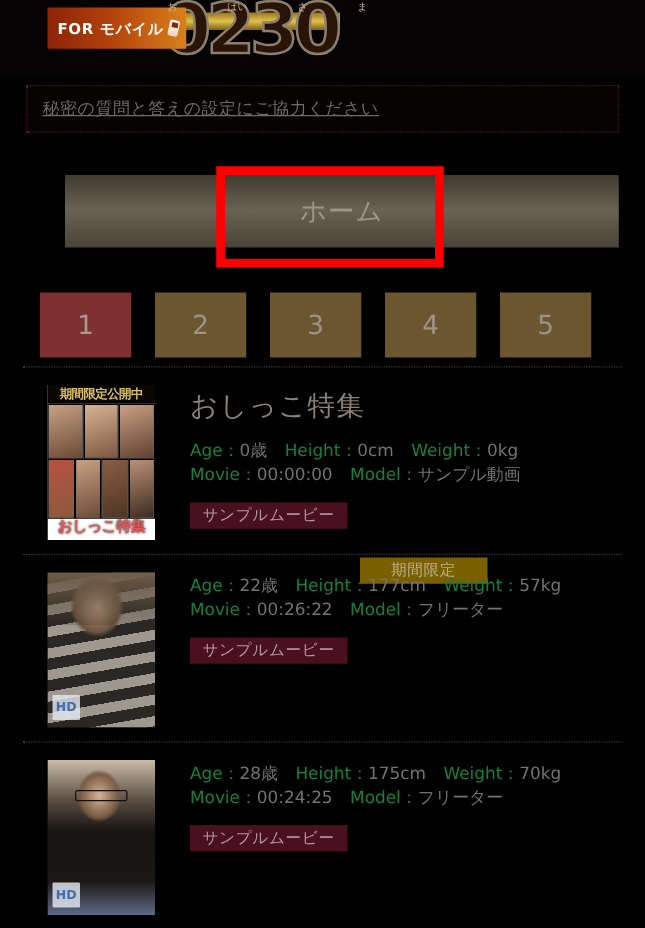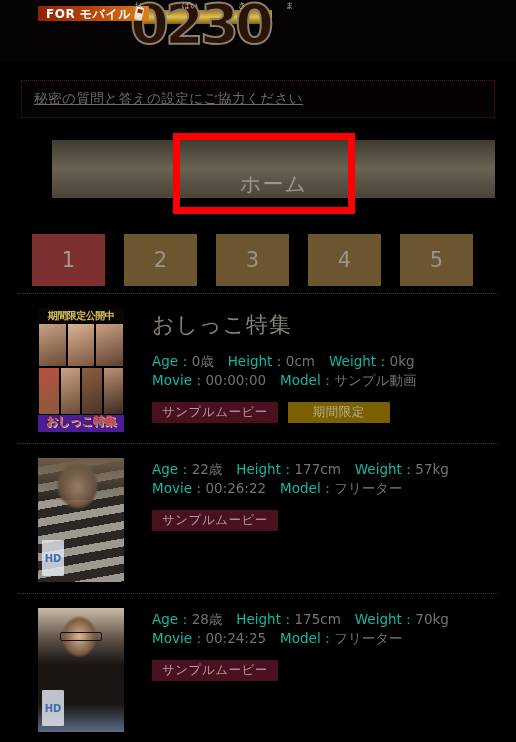--- a/index.html
+++ b/index.html
@@ -26,21 +26,21 @@
     position: absolute;
     left: 22px;
     top: 2px;
     width: 270px;
     height: 58px;
   }
   .for-badge {
     position: absolute;
     left: 16px;
     top: 4px;
-    height: 15px;
+    height: 33px;
     padding: 0 6px 0 8px;
     display: flex;
     align-items: center;
     background: linear-gradient(90deg, #8d2408 0%, #b4410c 45%, #d8801a 100%);
     color: #ffffff;
     font-size: 12px;
     font-weight: bold;
     letter-spacing: 0.5px;
     line-height: 1;
     z-index: 3;
@@ -123,21 +123,21 @@
     height: 14px;
     background: linear-gradient(180deg, #a67c18 0%, #e8cc53 50%, #8a6310 100%);
     z-index: 0;
     opacity: 0.95;
   }
 
   
   .notice {
     position: absolute;
     left: 21px;
-    top: 80px;
+    top: 68px;
     width: 474px;
     height: 38px;
     box-sizing: border-box;
     border: 1px dotted #5c1410;
     display: flex;
     align-items: center;
     padding-left: 12px;
     background: #050202;
   }
   .notice-link {
@@ -153,21 +153,21 @@
     position: absolute;
     left: 21px;
     top: 140px;
     width: 474px;
     height: 58px;
     display: flex;
   }
   .tab {
     flex: 1;
     display: flex;
-    align-items: flex-end;
+    align-items: center;
     justify-content: center;
     font-size: 21px;
     letter-spacing: 1px;
     background: linear-gradient(180deg, #3f3b2f 0%, #6a6253 48%, #4a4437 100%);
     color: #9d968a;
     cursor: pointer;
     position: relative;
     margin-left: 31px;
   }
   .tab.active {
@@ -244,21 +244,21 @@
     width: 86px;
     height: 124px;
     overflow: hidden;
     background: #120d0a;
     cursor: pointer;
   }
   
   .collage {
     width: 100%;
     height: 100%;
-    background: #4c1d95;
+    background: #ffffff;
     position: relative;
   }
   .collage-head {
     height: 15px;
     font-size: 10px;
     color: #d8c060;
     font-weight: bold;
     text-align: center;
     line-height: 15px;
     background: #090502;
@@ -334,21 +334,21 @@
     height: 9px;
     border: 1.5px solid #15100c;
     border-radius: 2px;
     box-sizing: border-box;
   }
   .hd-badge {
     position: absolute;
     left: 4px;
     bottom: 6px;
     width: 22px;
-    height: 36px;
+    height: 20px;
     background: rgba(228,232,240,0.82);
     color: #3f6fb0;
     font-size: 10px;
     font-weight: bold;
     display: flex;
     align-items: center;
     justify-content: center;
     border-radius: 1px;
   }
 
@@ -364,39 +364,39 @@
     letter-spacing: 1px;
     margin-bottom: 12px;
     cursor: pointer;
   }
   .stats {
     font-size: 13.5px;
     line-height: 19px;
     margin-bottom: 12px;
     white-space: nowrap;
   }
-  .slabel { color: #14b8a6; }
+  .slabel { color: #15803d; }
   .svalue { color: #737373; }
   .sgap { display: inline-block; width: 14px; }
 
   .badges { display: flex; gap: 10px; }
   .badge {
     height: 21px;
     display: flex;
     align-items: center;
     justify-content: center;
     font-size: 12.5px;
     padding: 4px 10px;
     min-width: 102px;
     box-sizing: border-box;
     cursor: pointer;
     letter-spacing: 0.5px;
   }
   .badge.sample { background: #4a1020; color: #b09aa0; }
-  .badge.limited { background: #7a6000; color: #b6ae90; }
+  .badge.limited { background: #7a6000; color: #b6ae90; margin-top: 44px; }
 </style>
 </head>
 <body>
 
 <div class="header">
   <div class="logo-wrap">
     <div class="gold-bar"></div>
     <div class="for-badge">
       <span>FOR モバイル</span>
       <span class="phone-glyph"></span>

